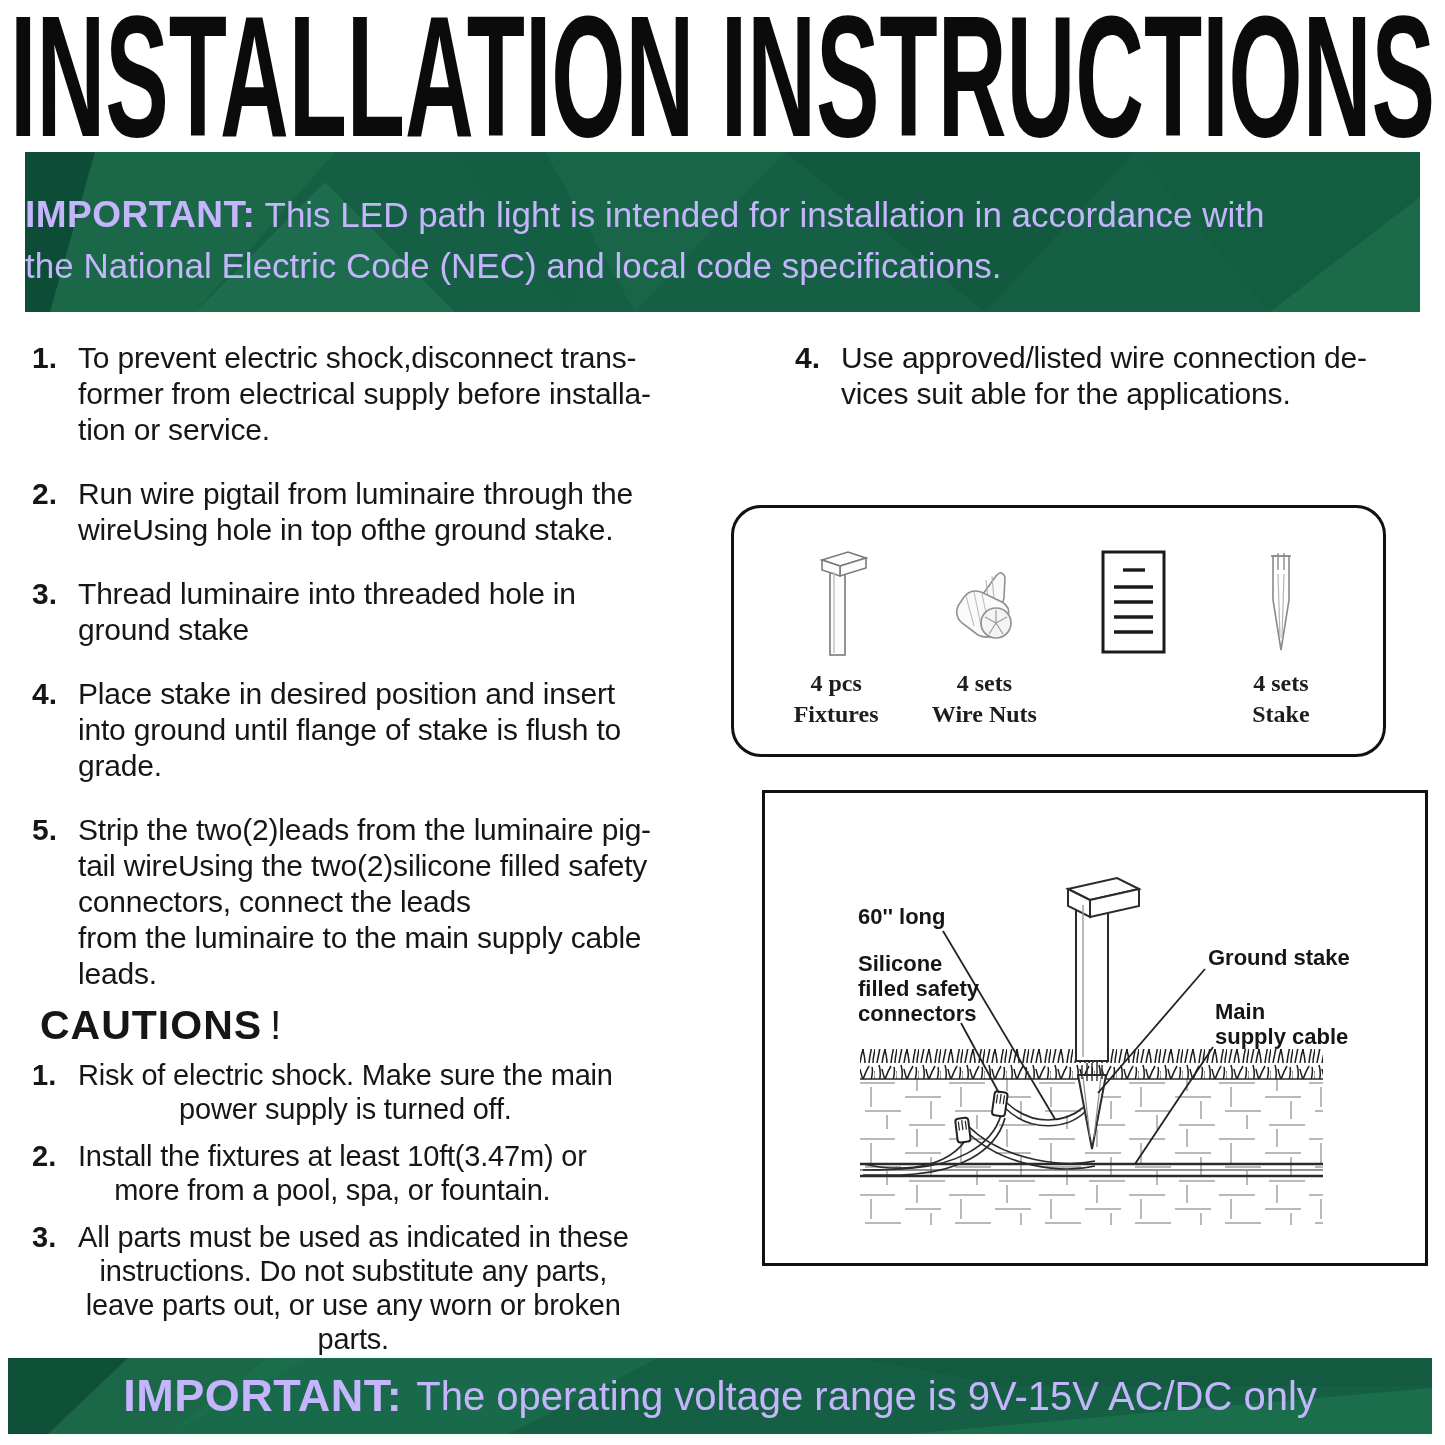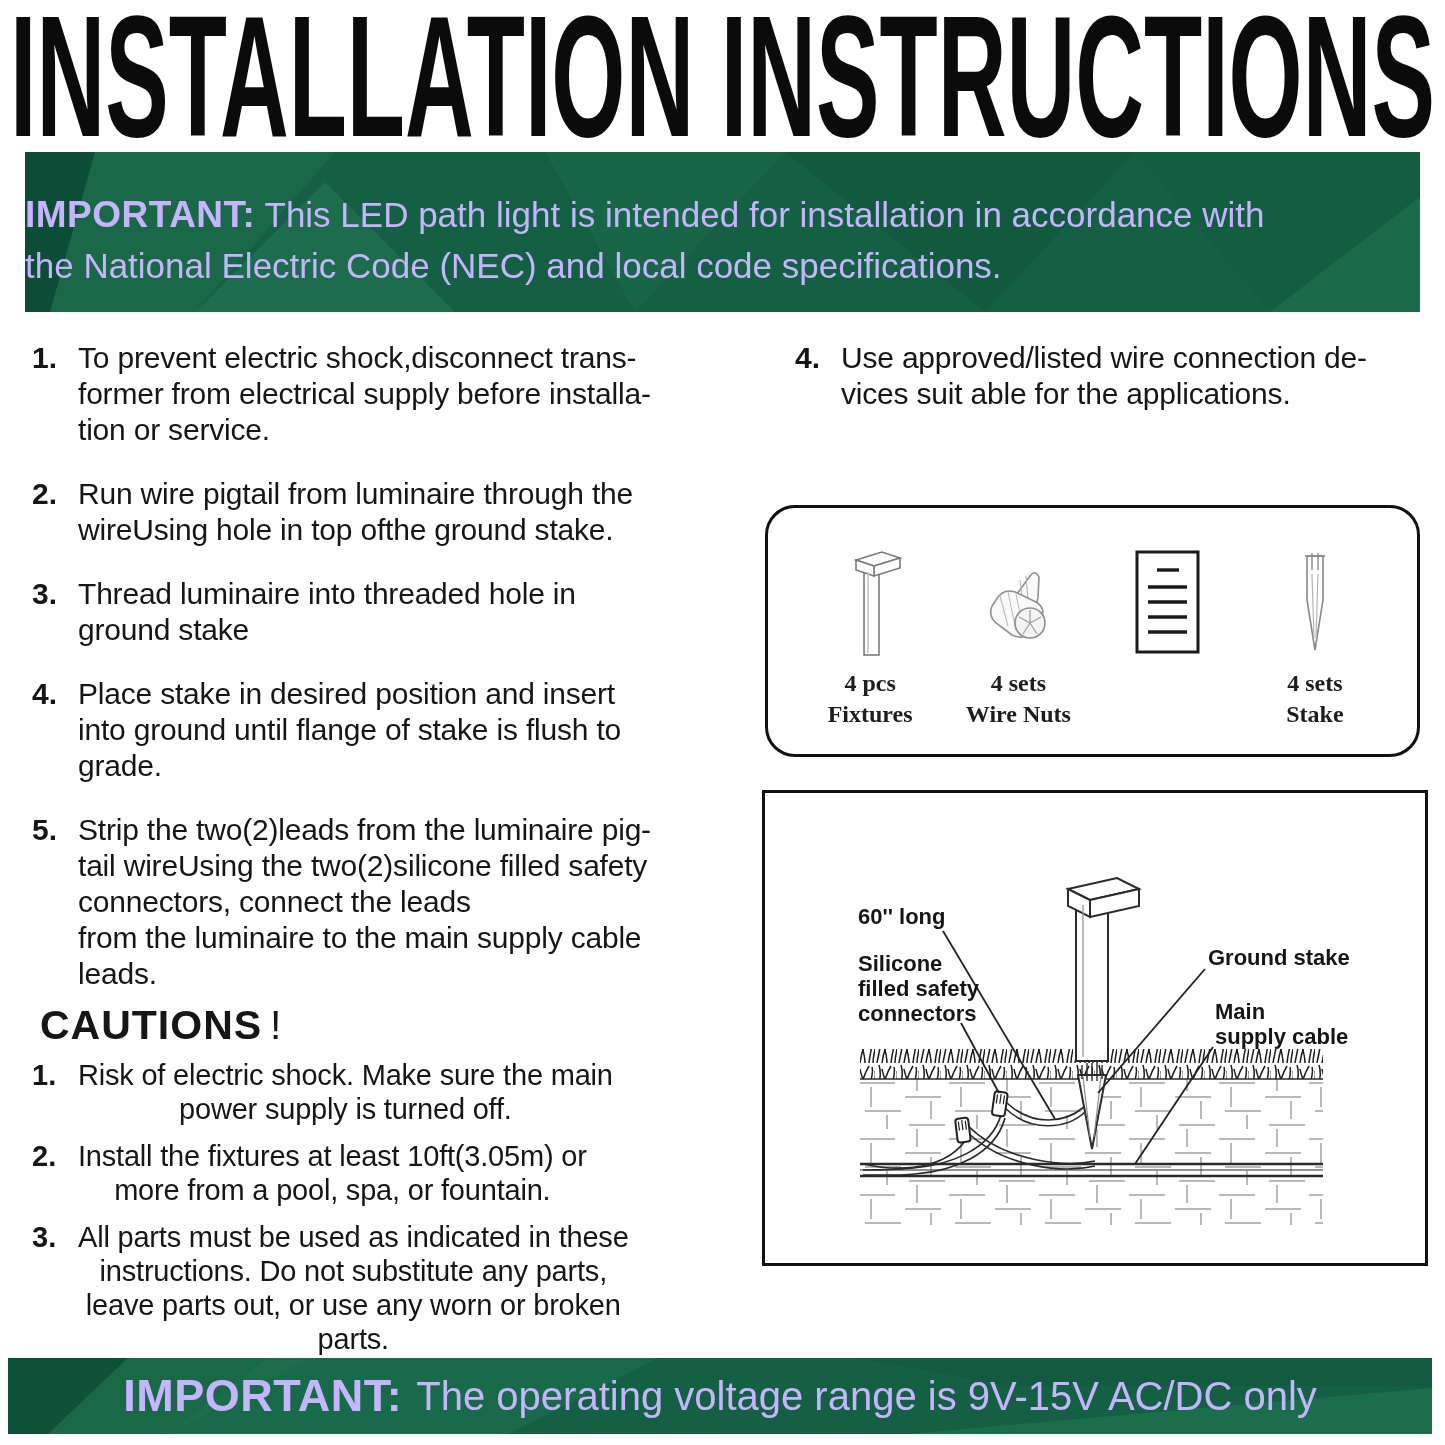--- a/index.html
+++ b/index.html
@@ -36,21 +36,21 @@
   
   #cautions-heading{margin:6px 0 10px 8px;font-size:41px;line-height:46px;}
   #cautions-heading .hd{font-weight:bold;letter-spacing:1px;}
   #cautions-heading .ex{font-weight:normal;margin-left:8px;}
   .caution .num{line-height:34px;font-size:29px;}
   .caution .txt{font-size:29px;line-height:34px;text-align:center;}
   .caution{margin-bottom:13px;}
 
   
   #parts-box{
-    left:765px;top:505px;width:655px;height:252px;border:3px solid #111;border-radius:30px;
+    left:731px;top:505px;width:655px;height:252px;border:3px solid #111;border-radius:30px;
     display:flex;justify-content:space-between;align-items:flex-start;
     padding:30px 28px 0 28px;box-sizing:border-box;background:#fff;
   }
   .part{width:25%;display:flex;flex-direction:column;align-items:center;}
   .part .icon-slot{height:122px;display:flex;align-items:flex-end;justify-content:center;}
   .part .plabel{margin-top:8px;font-family:"Liberation Serif",serif;font-weight:bold;
     font-size:24px;line-height:31px;text-align:center;color:#1d1d1d;}
 
   
   #diagram-box{left:762px;top:790px;width:666px;height:476px;border:3px solid #111;background:#fff;box-sizing:border-box;}
@@ -115,21 +115,21 @@
   <div id="cautions-heading">
     <span class="hd">CAUTIONS</span><span class="ex">!</span>
   </div>
   <div class="step caution">
     <div class="num">1.</div>
     <div class="txt pre">Risk of electric shock. Make sure the main
 power supply is turned off.</div>
   </div>
   <div class="step caution">
     <div class="num">2.</div>
-    <div class="txt pre">Install the fixtures at least 10ft(3.05m) or
+    <div class="txt pre">Install the fixtures at least 10ft(3.47m) or
 more from a pool, spa, or fountain.</div>
   </div>
   <div class="step caution">
     <div class="num">3.</div>
     <div class="txt pre">All parts must be used as indicated in these
 instructions. Do not substitute any parts,
 leave parts out, or use any worn or broken
 parts.</div>
   </div>
 </div>

